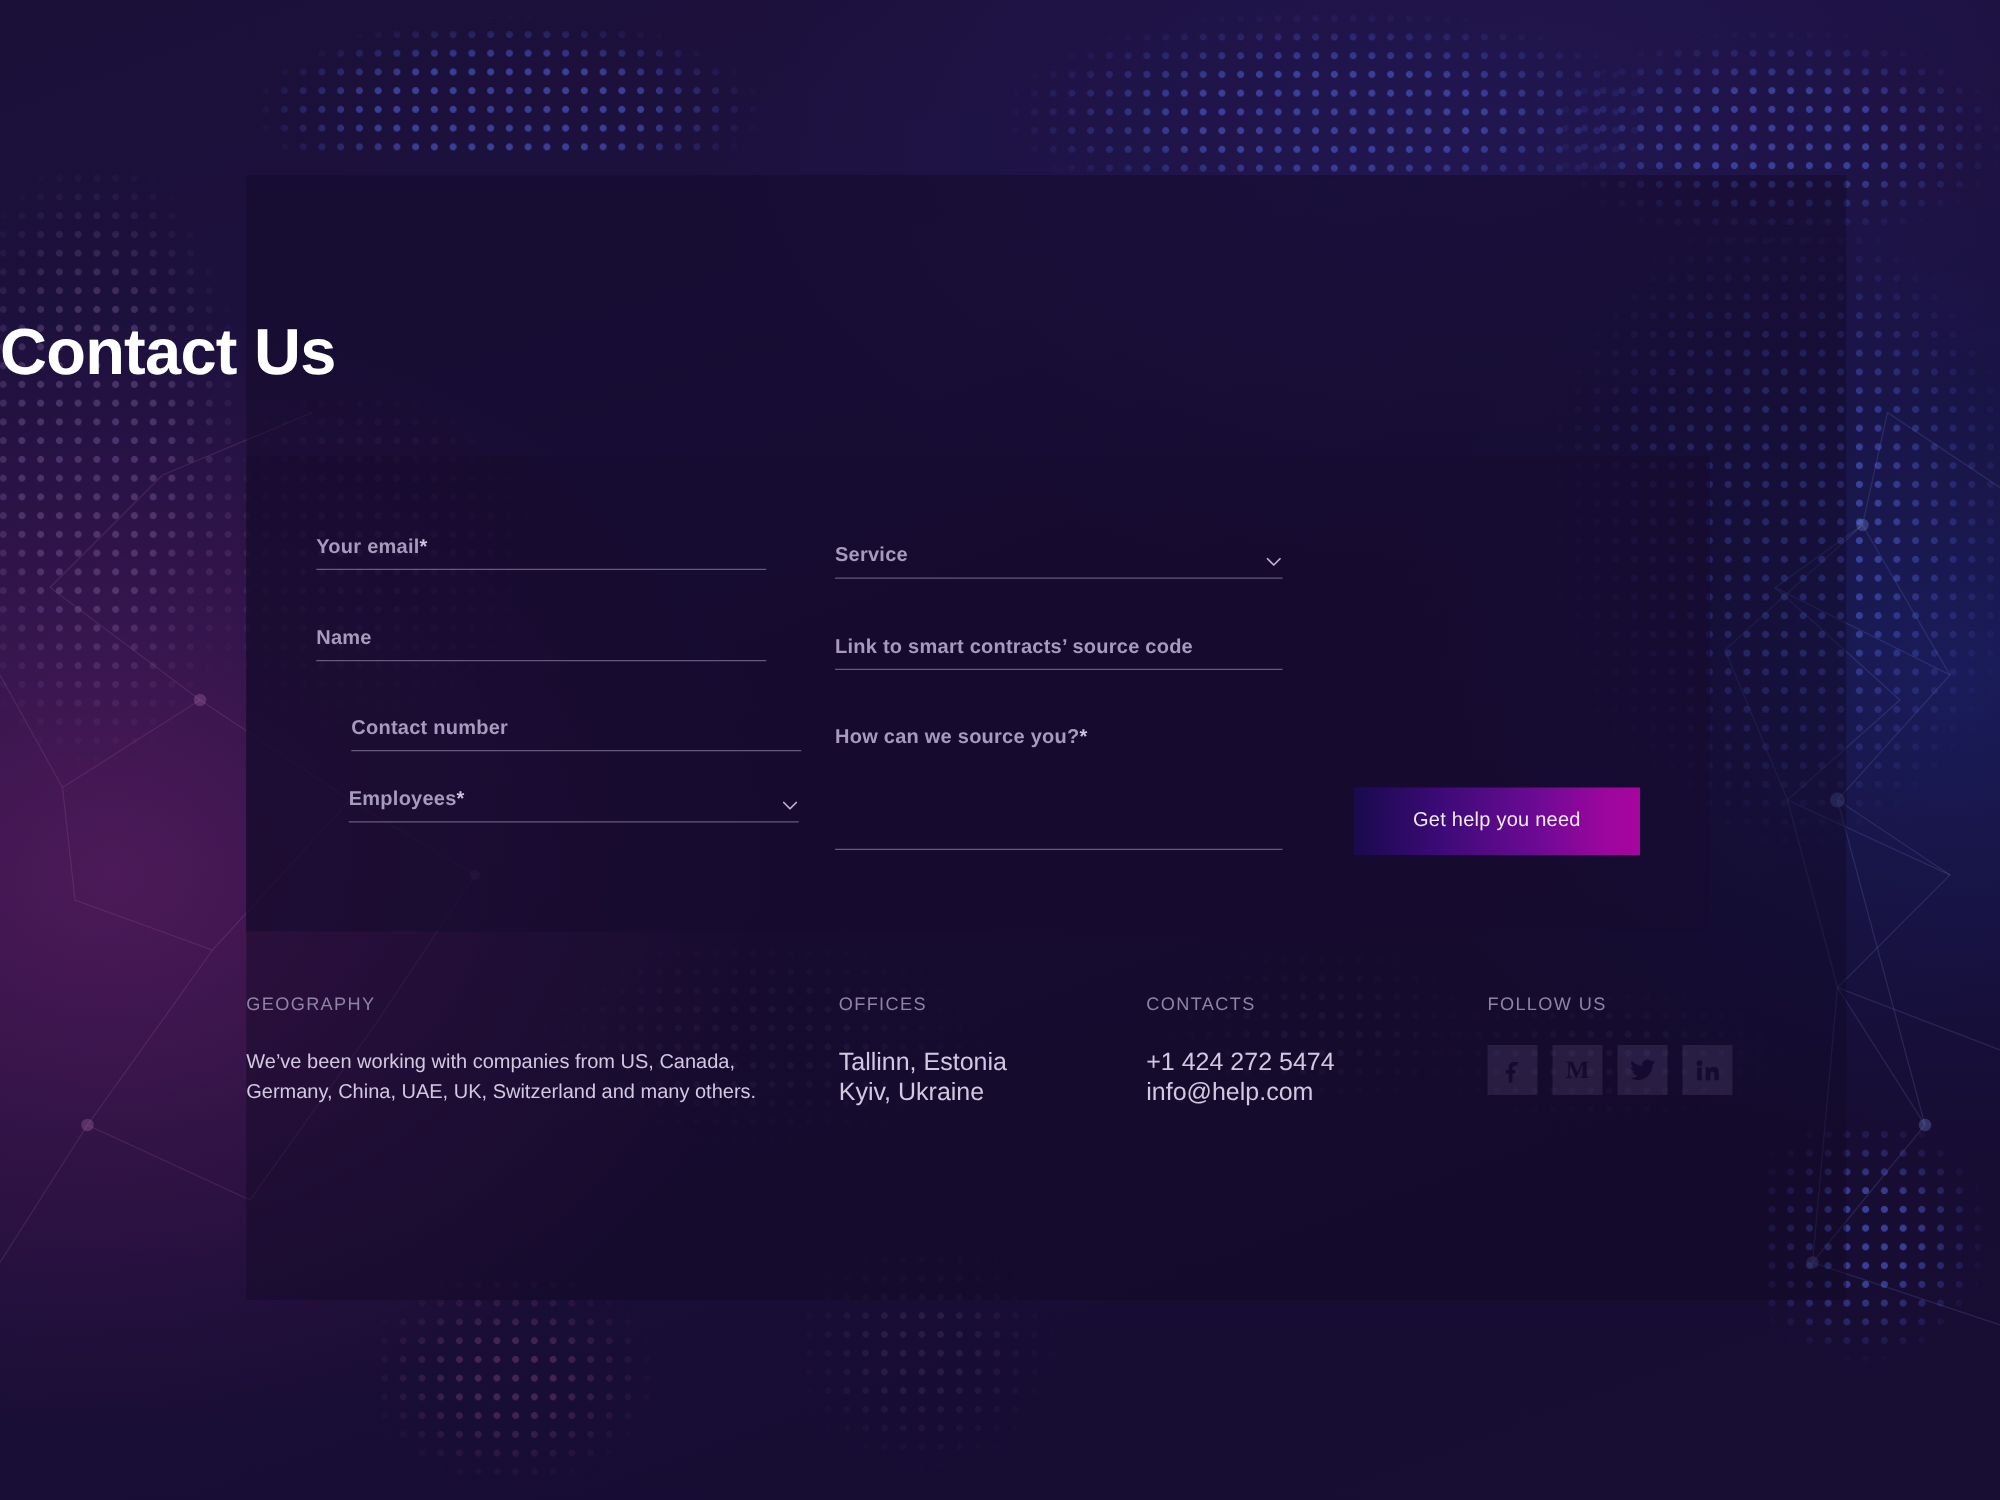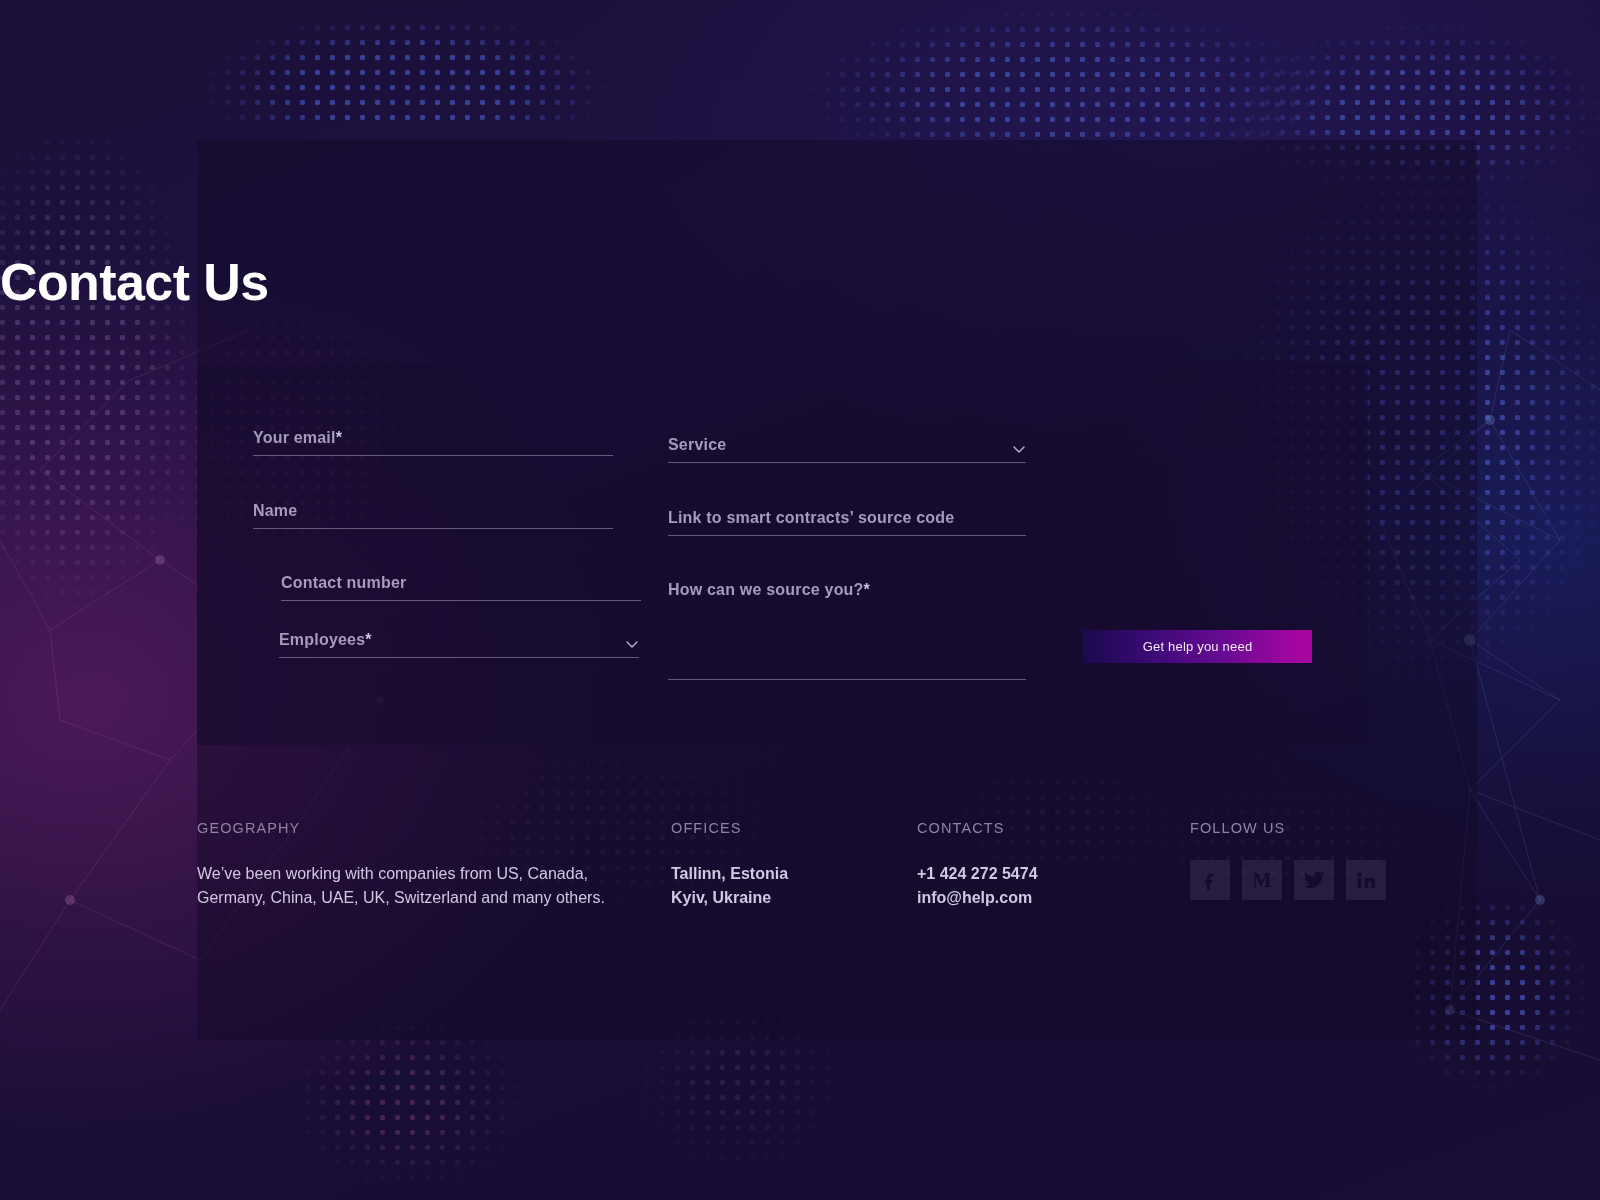--- a/index.html
+++ b/index.html
@@ -152,52 +152,51 @@
   #field-assist  { left: 471px; top: 216px; width: 358px; }
 
   .field .field-line { top: 26px; }
   #field-assist .field-line { top: 98px; }
   .field .chevron { top: 6px; }
 
   
   #submit-btn {
     position: absolute;
     left: 886px; top: 265px;
-    width: 229px; height: 33px;
+    width: 229px; height: 54px;
     border: 0;
     cursor: pointer;
     color: #f2eaf6;
     font-family: "Liberation Sans", sans-serif;
-    font-size: 13px;
+    font-size: 16px;
     letter-spacing: 0.2px;
     background: linear-gradient(90deg, #190a4d 0%, #3c0a77 30%, #690a92 62%, #9c069e 88%, #a8059f 100%);
   }
 
   
   #footer { position: absolute; left: 0; top: 0; width: 1600px; height: 1200px; pointer-events: none; }
   .f-col { position: absolute; pointer-events: auto; }
   #col-geography { left: 197px; top: 796px; width: 420px; }
   #col-offices   { left: 671px; top: 796px; width: 200px; }
   #col-contacts  { left: 917px; top: 796px; width: 220px; }
   #col-follow    { left: 1190px; top: 796px; width: 260px; }
 
   .f-head {
     color: #8f84a5;
     font-size: 14.5px;
     letter-spacing: 1.1px;
     margin-bottom: 26px;
-    margin-top: 24px;
   }
   .f-text {
     color: #d2c8e0;
     font-size: 16px;
     line-height: 24px;
     font-weight: 300;
   }
-  .f-line { color: #d2c8e0; font-size: 16px; line-height: 24px; font-weight: 700; }
+  .f-line { color: #d2c8e0; font-size: 20px; line-height: 24px; font-weight: 400; }
 
   #social-row { display: flex; gap: 12px; margin-top: -2px; }
   .social-btn {
     width: 40px; height: 40px;
     background: rgba(120,106,150,0.20);
     display: flex; align-items: center; justify-content: center;
     cursor: pointer;
     border: 0;
   }
   .social-btn svg { display: block; }

